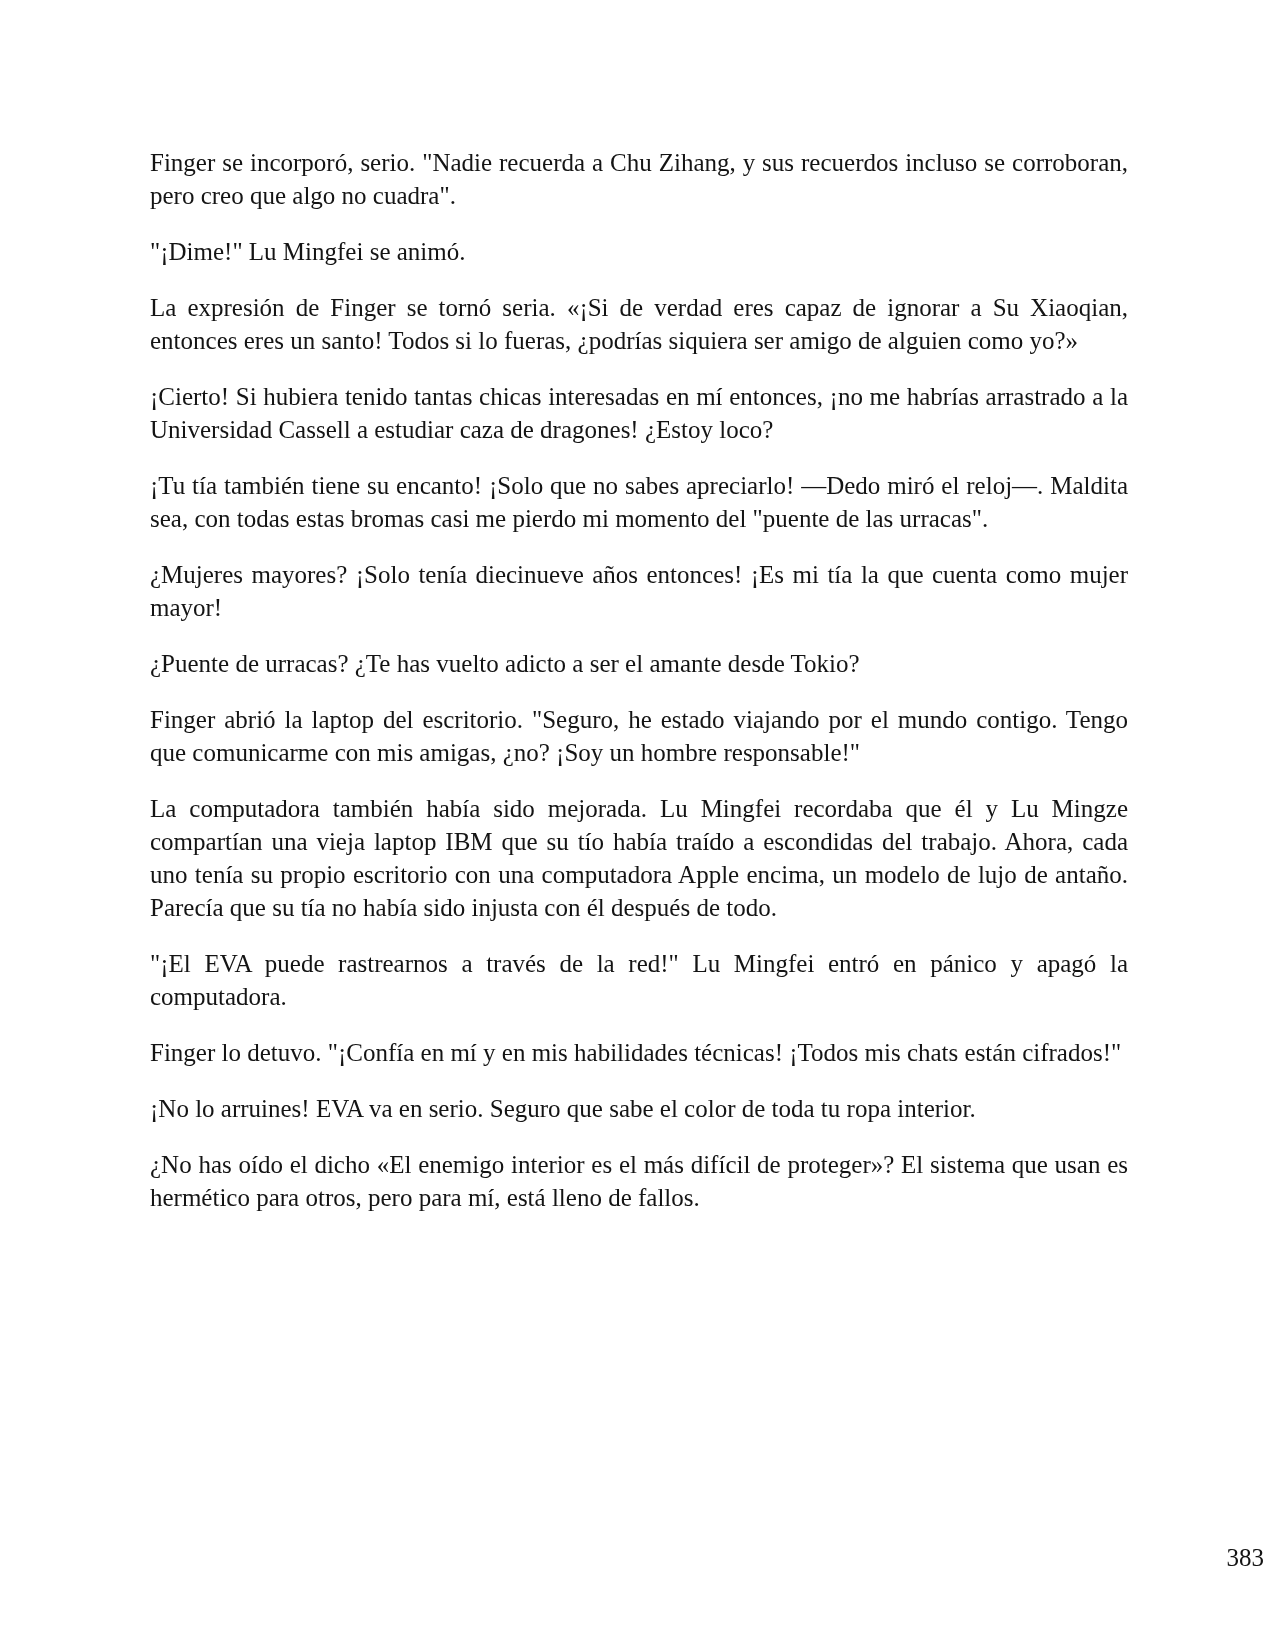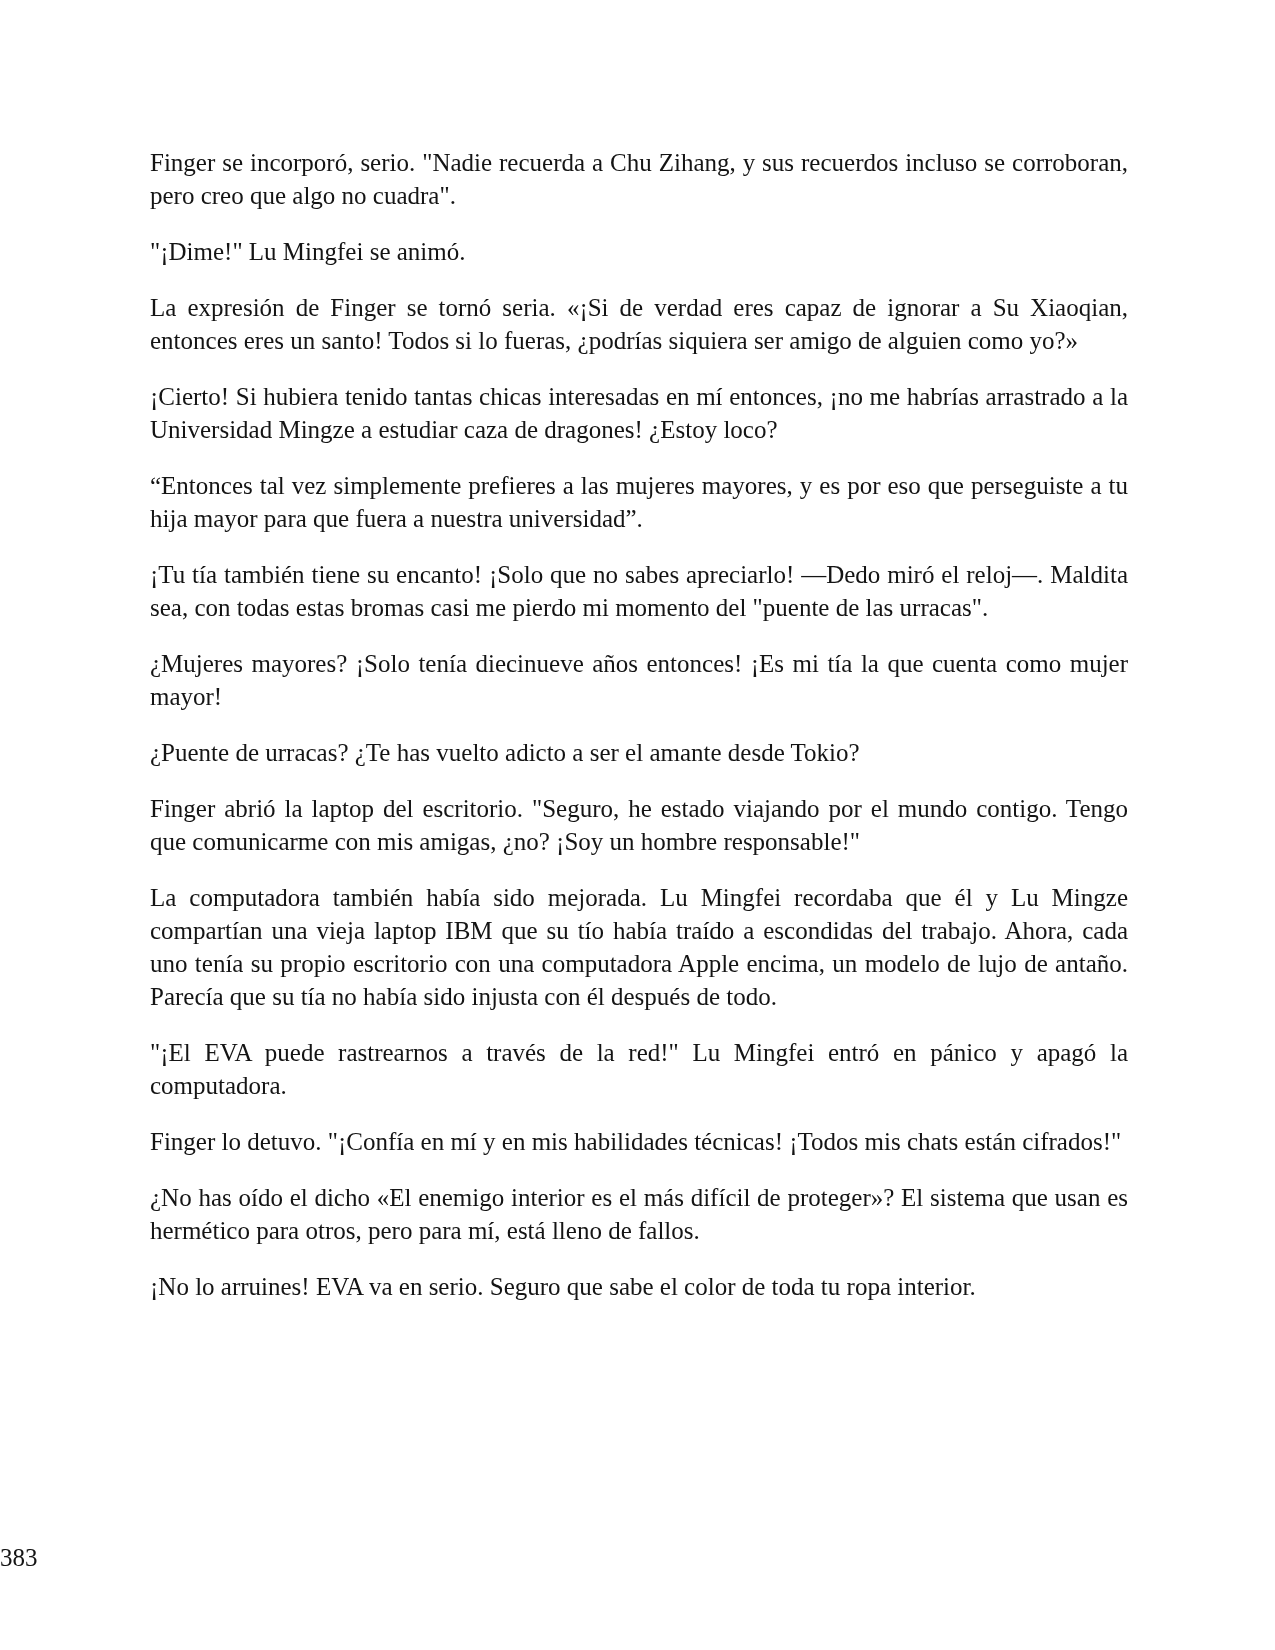--- a/index.html
+++ b/index.html
@@ -31,40 +31,39 @@
     line-height: 33px;
     margin: 0 0 23px 0;
     text-align: justify;
     word-spacing: normal;
   }
   .footer {
     position: absolute;
     top: 1541px;
     left: 0;
     width: 1264px;
-    text-align: left;
+    text-align: right;
     font-size: 25px;
     line-height: 33px;
     color: #141414;
   }
 </style>
 </head>
 <body>
 
 <div class="page">
   <div class="content" id="paragraph-container">
       <p class="para">Finger se incorporó, serio. "Nadie recuerda a Chu Zihang, y sus recuerdos incluso se corroboran, pero creo que algo no cuadra".</p>
       <p class="para">"¡Dime!" Lu Mingfei se animó.</p>
       <p class="para">La expresión de Finger se tornó seria. «¡Si de verdad eres capaz de ignorar a Su Xiaoqian, entonces eres un santo! Todos si lo fueras, ¿podrías siquiera ser amigo de alguien como yo?»</p>
-      <p class="para">¡Cierto! Si hubiera tenido tantas chicas interesadas en mí entonces, ¡no me habrías arrastrado a la Universidad Mingze a estudiar caza de dragones! ¿Estoy loco?</p>
-      <p class="para">“Entonces tal vez simplemente prefieres a las mujeres mayores, y es por eso que perseguiste a tu hija mayor para que fuera a nuestra universidad”.</p>
+      <p class="para">¡Cierto! Si hubiera tenido tantas chicas interesadas en mí entonces, ¡no me habrías arrastrado a la Universidad Cassell a estudiar caza de dragones! ¿Estoy loco?</p>
       <p class="para">¡Tu tía también tiene su encanto! ¡Solo que no sabes apreciarlo! —Dedo miró el reloj—. Maldita sea, con todas estas bromas casi me pierdo mi momento del "puente de las urracas".</p>
       <p class="para">¿Mujeres mayores? ¡Solo tenía diecinueve años entonces! ¡Es mi tía la que cuenta como mujer mayor!</p>
       <p class="para">¿Puente de urracas? ¿Te has vuelto adicto a ser el amante desde Tokio?</p>
       <p class="para">Finger abrió la laptop del escritorio. "Seguro, he estado viajando por el mundo contigo. Tengo que comunicarme con mis amigas, ¿no? ¡Soy un hombre responsable!"</p>
       <p class="para">La computadora también había sido mejorada. Lu Mingfei recordaba que él y Lu Mingze compartían una vieja laptop IBM que su tío había traído a escondidas del trabajo. Ahora, cada uno tenía su propio escritorio con una computadora Apple encima, un modelo de lujo de antaño. Parecía que su tía no había sido injusta con él después de todo.</p>
       <p class="para">"¡El EVA puede rastrearnos a través de la red!" Lu Mingfei entró en pánico y apagó la computadora.</p>
       <p class="para">Finger lo detuvo. "¡Confía en mí y en mis habilidades técnicas! ¡Todos mis chats están cifrados!"</p>
+      <p class="para">¡No lo arruines! EVA va en serio. Seguro que sabe el color de toda tu ropa interior.</p>
       <p class="para">¿No has oído el dicho «El enemigo interior es el más difícil de proteger»? El sistema que usan es hermético para otros, pero para mí, está lleno de fallos.</p>
-      <p class="para">¡No lo arruines! EVA va en serio. Seguro que sabe el color de toda tu ropa interior.</p>
     </div>
   <div class="footer">383</div>
 </div>
 
 </body></html>

